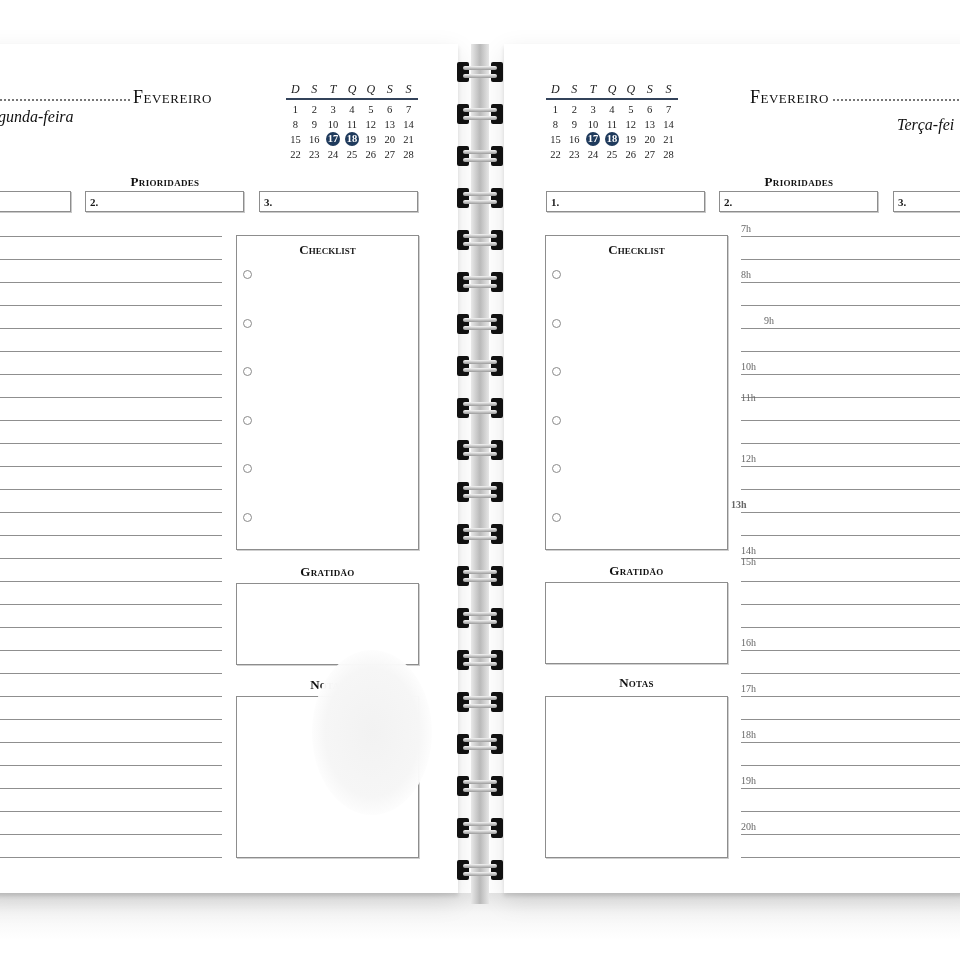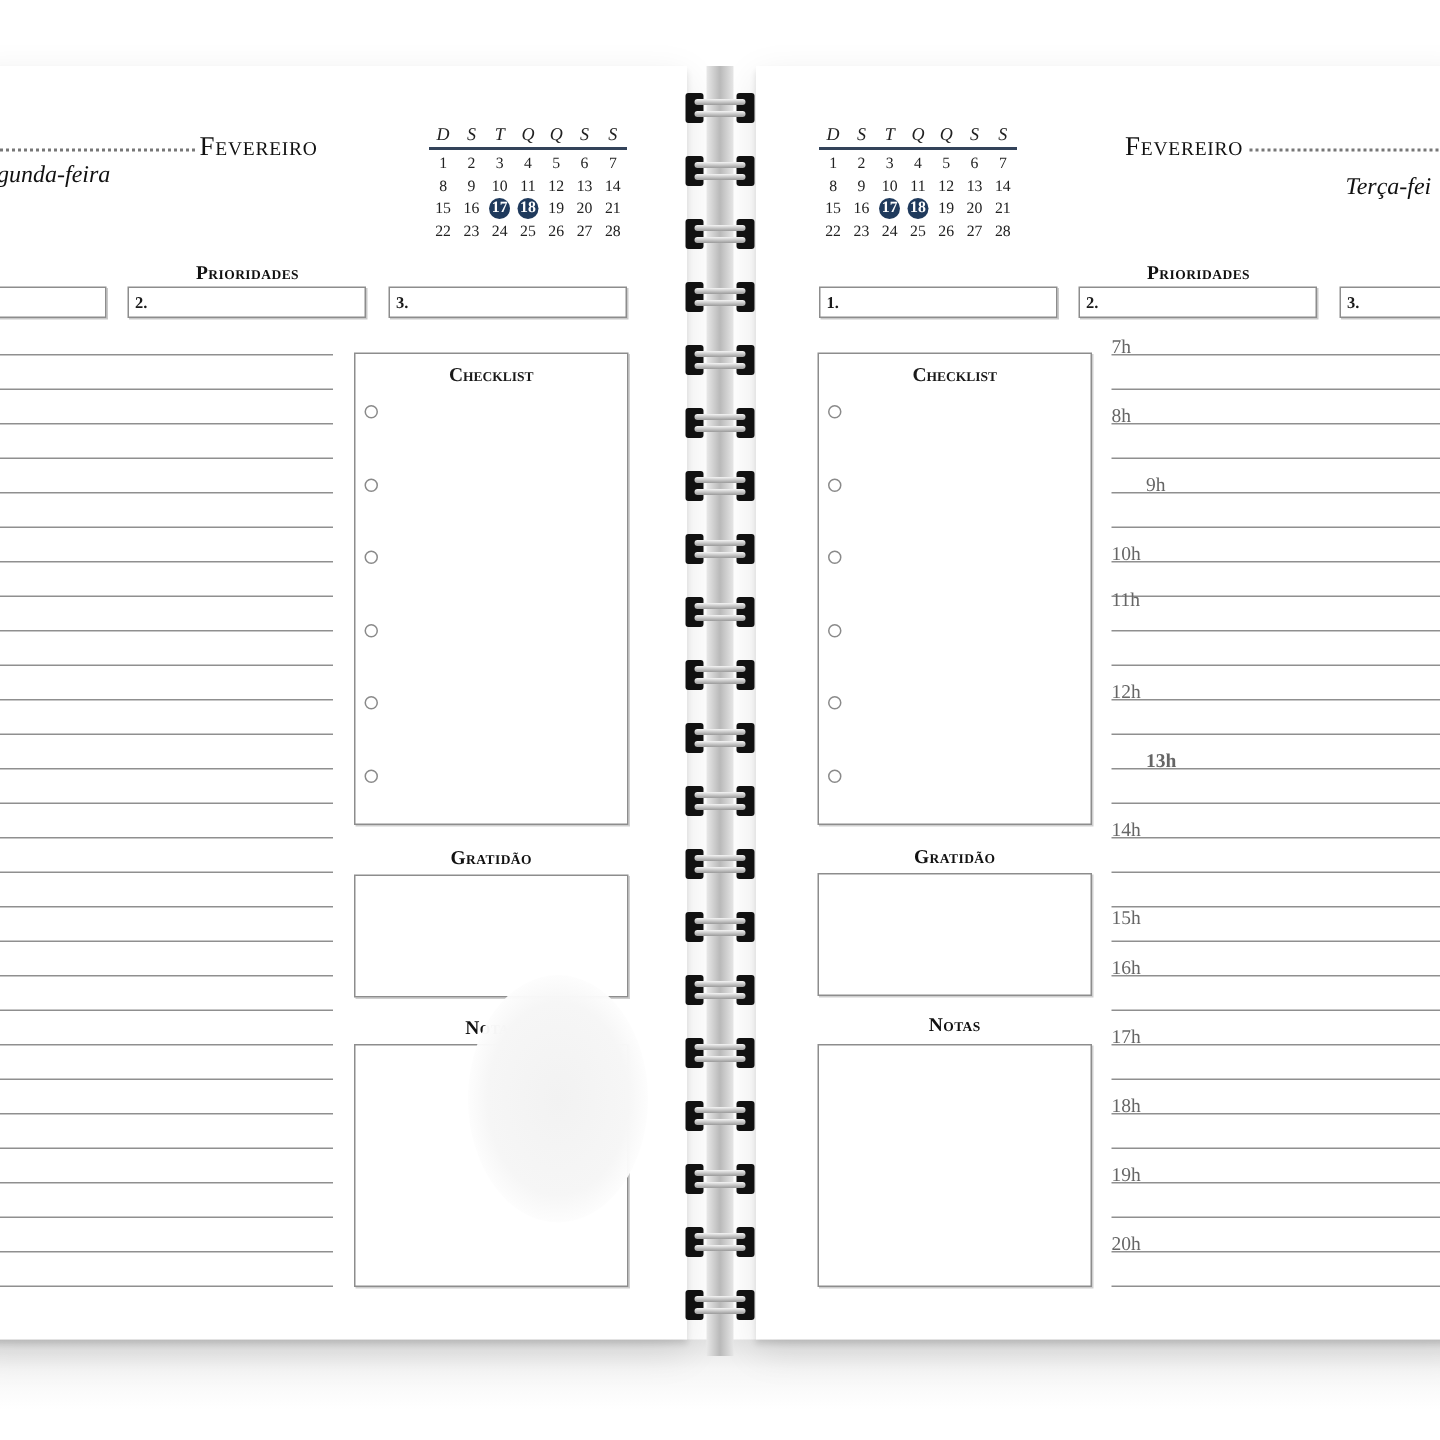--- a/index.html
+++ b/index.html
@@ -74,21 +74,21 @@
   .box .title {
     text-align:center; font-size:13px; font-weight:bold; font-variant:small-caps; margin-top:6px;
   }
   .check {
     position:absolute; left:6px; width:7px; height:7px; border:1px solid #8a8a8a; border-radius:50%;
   }
   .line {
     position:absolute; height:0; border-top:1.5px solid #8f8f8f;
   }
   .hour {
-    position:absolute; font-size:13px; color:#666;
+    position:absolute; font-size:10px; color:#666;
   }
   .smudge {
     position:absolute; left:312px; top:650px; width:120px; height:165px; border-radius:50%;
     background:radial-gradient(ellipse at 50% 50%, #f2f2f2 0%, #f6f6f6 55%, rgba(255,255,255,0.95) 75%, rgba(255,255,255,0) 100%);
   }
 </style>
 </head>
 <body>
 
 <div class="floor-shadow"></div>
@@ -287,27 +287,27 @@
     <div class="line" style="left: 741px; width: 222px; top: 351px;"></div>
     <div class="hour" style="left: 741px; top: 361px;">10h</div>
     <div class="line" style="left: 741px; width: 222px; top: 374px;"></div>
     <div class="line" style="left: 741px; width: 222px; top: 397px;"></div>
     <div class="hour" style="left: 741px; top: 392px;">11h</div>
     <div class="line" style="left: 741px; width: 222px; top: 420px;"></div>
     <div class="line" style="left: 741px; width: 222px; top: 443px;"></div>
     <div class="hour" style="left: 741px; top: 453px;">12h</div>
     <div class="line" style="left: 741px; width: 222px; top: 466px;"></div>
     <div class="line" style="left: 741px; width: 222px; top: 489px;"></div>
-    <div class="hour" style="left: 764px; top: 499px; font-weight: bold;">13h</div>
+    <div class="hour" style="left: 731px; top: 499px; font-weight: bold;">13h</div>
     <div class="line" style="left: 741px; width: 222px; top: 512px;"></div>
     <div class="line" style="left: 741px; width: 222px; top: 535px;"></div>
     <div class="hour" style="left: 741px; top: 545px;">14h</div>
     <div class="line" style="left: 741px; width: 222px; top: 558px;"></div>
     <div class="line" style="left: 741px; width: 222px; top: 581px;"></div>
-    <div class="hour" style="left: 741px; top: 604px;">15h</div>
+    <div class="hour" style="left: 741px; top: 556px;">15h</div>
     <div class="line" style="left: 741px; width: 222px; top: 604px;"></div>
     <div class="line" style="left: 741px; width: 222px; top: 627px;"></div>
     <div class="hour" style="left: 741px; top: 637px;">16h</div>
     <div class="line" style="left: 741px; width: 222px; top: 650px;"></div>
     <div class="line" style="left: 741px; width: 222px; top: 673px;"></div>
     <div class="hour" style="left: 741px; top: 683px;">17h</div>
     <div class="line" style="left: 741px; width: 222px; top: 696px;"></div>
     <div class="line" style="left: 741px; width: 222px; top: 719px;"></div>
     <div class="hour" style="left: 741px; top: 729px;">18h</div>
     <div class="line" style="left: 741px; width: 222px; top: 742px;"></div>

